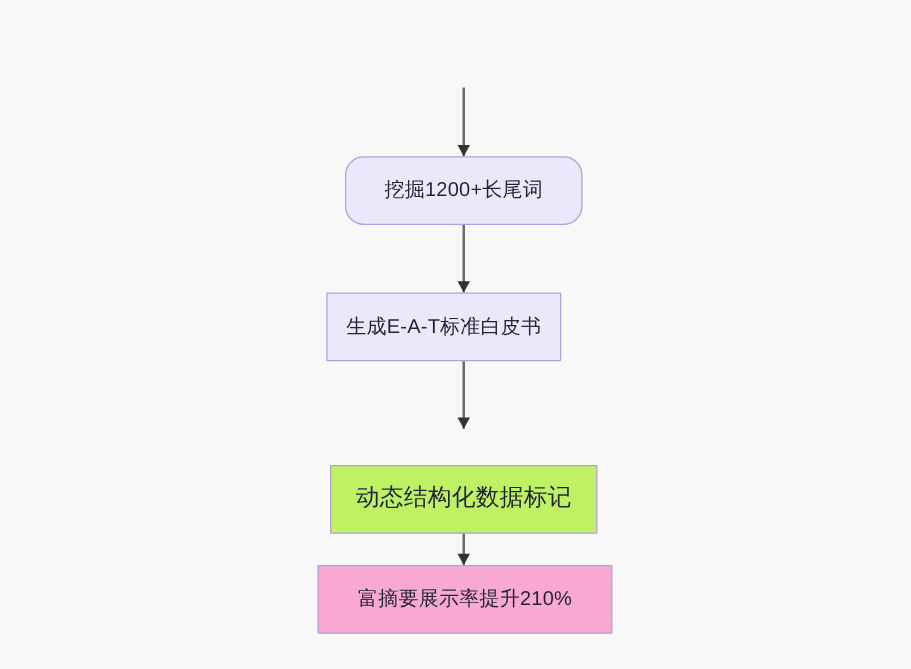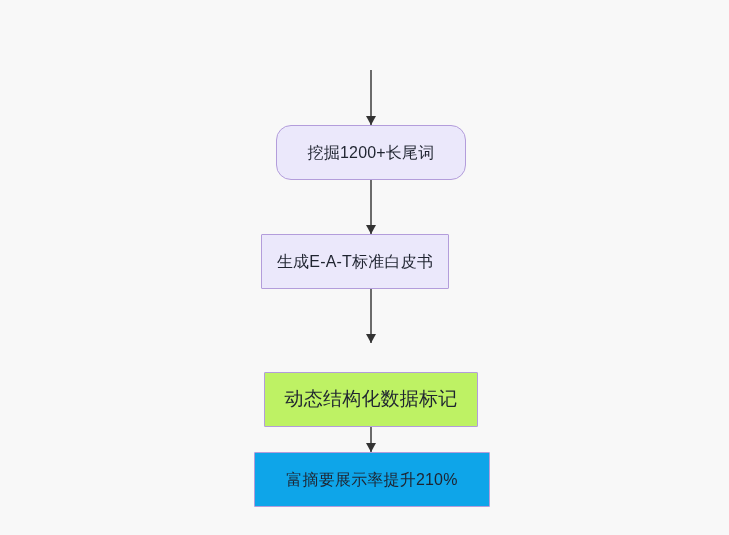--- a/index.html
+++ b/index.html
@@ -79,17 +79,17 @@
 
   <div class="node" style="left: 276px; top: 125px; width: 190px; height: 55px; background: rgb(235, 232, 251); border-color: rgb(179, 157, 219); color: rgb(31, 36, 48); font-size: 16px; border-radius: 15px;">
     <span>挖掘1200+长尾词</span>
   </div>
   <div class="node" style="left: 261px; top: 234px; width: 188px; height: 55px; background: rgb(235, 232, 251); border-color: rgb(179, 157, 219); color: rgb(31, 36, 48); font-size: 16px;">
     <span>生成E-A-T标准白皮书</span>
   </div>
   <div class="node" style="left: 264px; top: 343px; width: 214px; height: 55px; background: #bef264; border-color: rgb(179, 157, 219); color: rgb(31, 36, 48); font-size: 19px; margin-top: 29px;">
     <span>动态结构化数据标记</span>
   </div>
-  <div class="node" style="left: 254px; top: 452px; width: 236px; height: 55px; background: #0ea5e9; border-color: rgb(179, 157, 219); color: rgb(31, 36, 48); font-size: 16px;">
+  <div class="node" style="left: 254px; top: 452px; width: 236px; height: 55px; background: #f9a8d4; border-color: rgb(179, 157, 219); color: rgb(31, 36, 48); font-size: 16px;">
     <span>富摘要展示率提升210%</span>
   </div>
 
 </div>
 
 </body></html>

